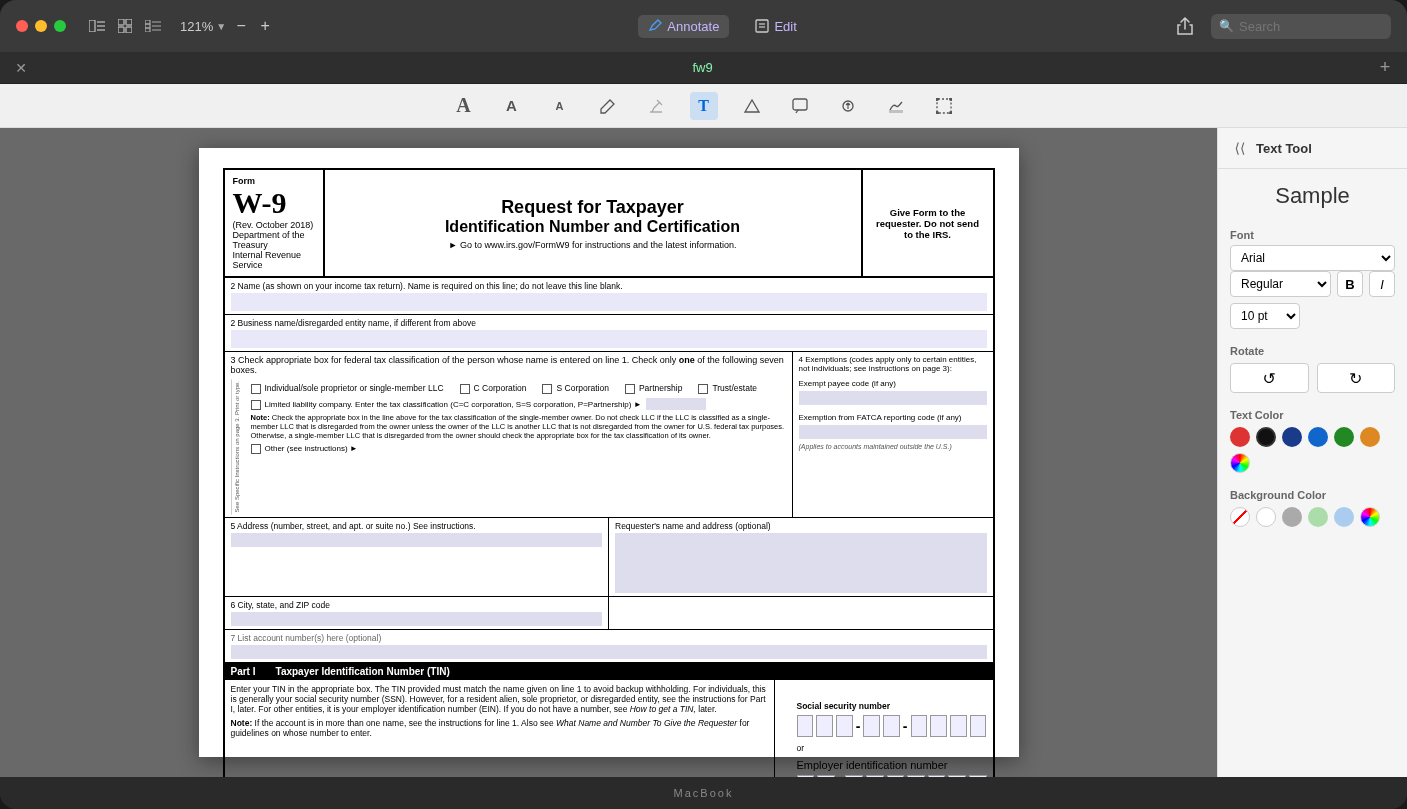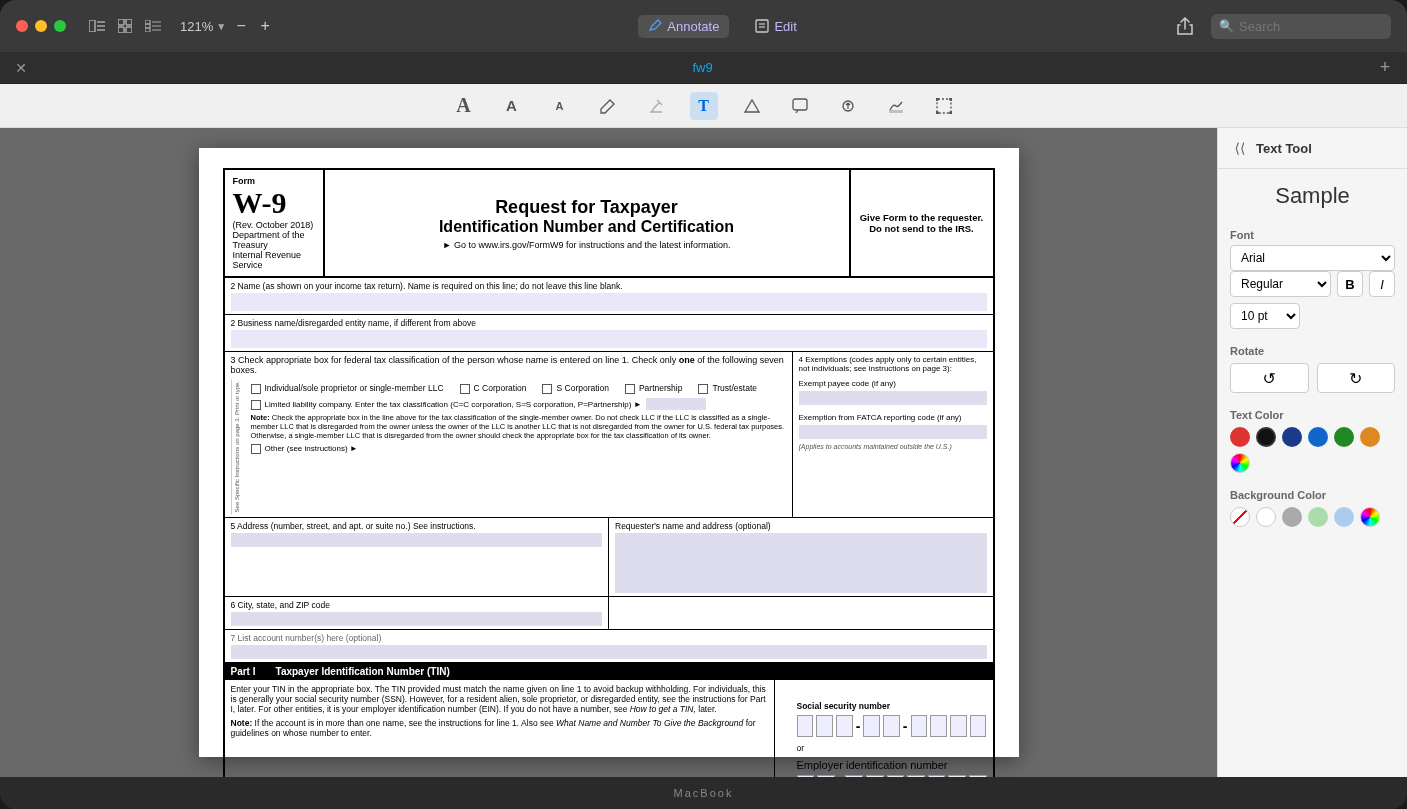--- a/index.html
+++ b/index.html
@@ -178,21 +178,21 @@
       align-items: center;
       justify-content: center;
       color: #999;
       font-size: 14px;
       cursor: pointer;
     }
 
     .tab-title {
       flex: 1;
       text-align: center;
-      color: #0ea5e9;
+      color: #86efac;
       font-size: 13px;
     }
 
     .tab-add {
       width: 20px;
       height: 20px;
       display: flex;
       align-items: center;
       justify-content: center;
       color: #999;
@@ -299,21 +299,21 @@
       font-size: 16px;
       font-weight: 900;
     }
 
     .w9-center p {
       font-size: 9px;
       margin-top: 4px;
     }
 
     .w9-right {
-      width: 142px;
+      width: 130px;
       padding: 6px 8px;
       font-size: 9.5px;
       font-weight: bold;
       text-align: center;
       display: flex;
       align-items: center;
       justify-content: center;
     }
 
     .form-body {
@@ -920,21 +920,21 @@
             <span>Part I</span>
             <span>Taxpayer Identification Number (TIN)</span>
           </div>
 
           <div class="tin-section">
             <div class="tin-left">
               <p>
                 Enter your TIN in the appropriate box. The TIN provided must match the name given on line 1 to avoid backup withholding. For individuals, this is generally your social security number (SSN). However, for a resident alien, sole proprietor, or disregarded entity, see the instructions for Part I, later. For other entities, it is your employer identification number (EIN). If you do not have a number, see <em>How to get a TIN,</em> later.
               </p>
               <p style="margin-top:4px; font-size:8.5px;">
-                <strong>Note:</strong> If the account is in more than one name, see the instructions for line 1. Also see <em>What Name and Number To Give the Background</em> for guidelines on whose number to enter.
+                <strong>Note:</strong> If the account is in more than one name, see the instructions for line 1. Also see <em>What Name and Number To Give the Requester</em> for guidelines on whose number to enter.
               </p>
             </div>
             <div class="tin-right">
               <div style="font-size:8.5px; font-weight:bold; margin-bottom:4px;">Social security number</div>
               <div class="ssn-boxes">
                 <div class="ssn-box"></div>
                 <div class="ssn-box"></div>
                 <div class="ssn-box"></div>
                 <span class="ssn-dash">-</span>
                 <div class="ssn-box"></div>

